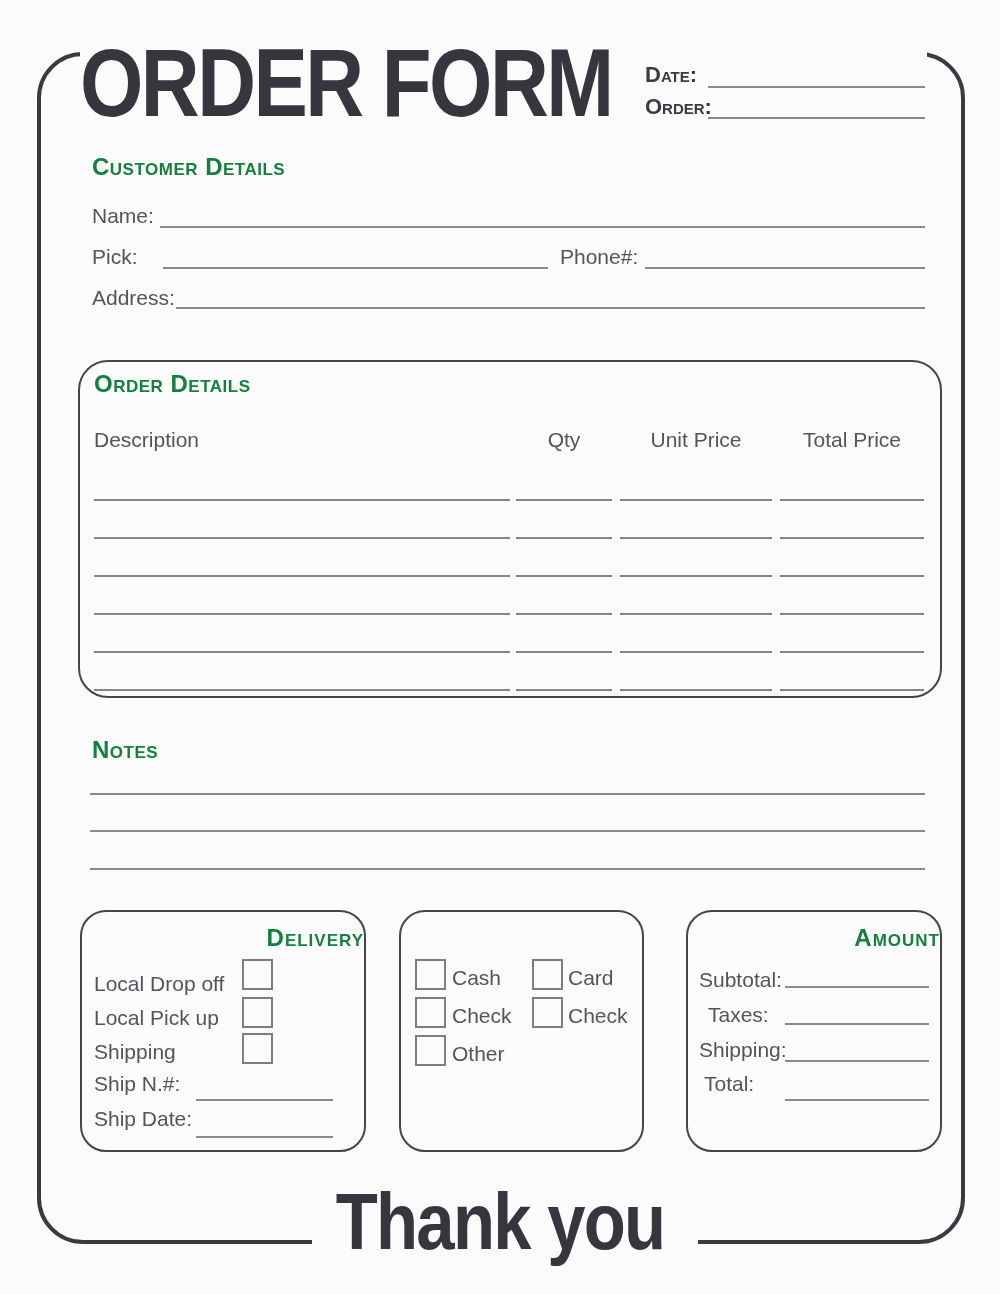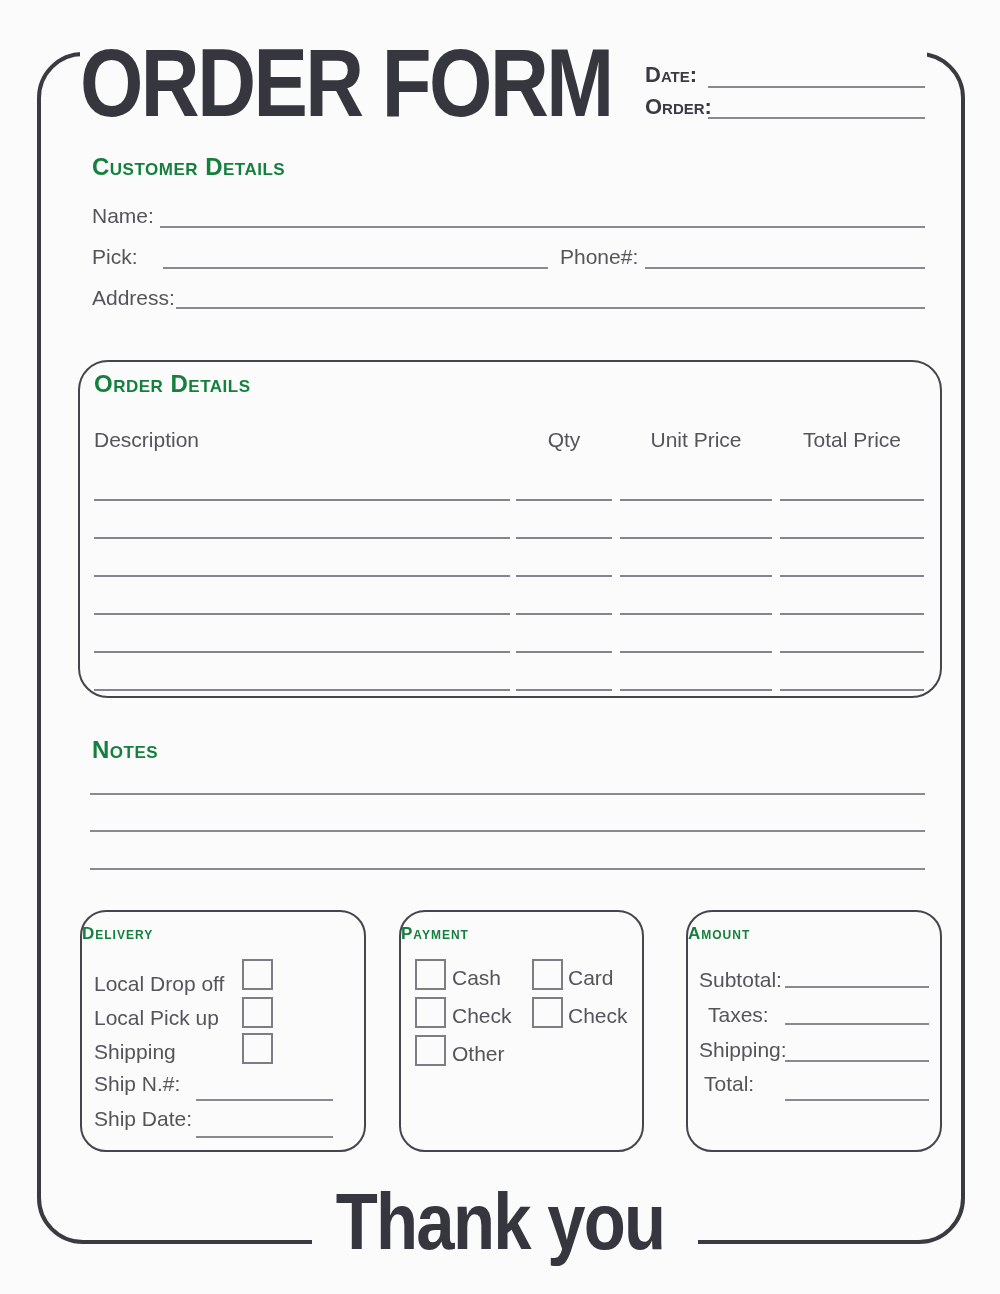--- a/index.html
+++ b/index.html
@@ -16,21 +16,21 @@
   
   .form-title{position:absolute;left:80px;top:34px;font-size:97px;font-weight:bold;
     line-height:1;letter-spacing:-3px;color:#36363e;transform:scaleX(.84);transform-origin:left top;white-space:nowrap;}
   .thankyou-wrap{position:absolute;left:0;top:1182px;width:1000px;text-align:center;}
   .thankyou{display:inline-block;font-size:80px;font-weight:bold;line-height:1;
     letter-spacing:-2px;color:#36363e;transform:scaleX(.86);transform-origin:center;white-space:nowrap;}
 
   
   .sc{font-variant:small-caps;font-weight:bold;color:#15803d;}
   .section-heading{position:absolute;font-size:24px;letter-spacing:.5px;}
-  .box-title{position:absolute;left:0;width:100%;text-align:left;font-size:17px;letter-spacing:1px;}
+  .box-title{position:absolute;left:0;width:100%;text-align:right;font-size:24px;letter-spacing:1px;}
 
   
   .lbl{position:absolute;font-size:21px;color:#54545a;white-space:nowrap;}
 
   
   .line{position:absolute;height:0;border-top:2px solid #8a8a8e;}
 
   
   .box{position:absolute;border:2px solid #45454c;border-radius:26px;background:transparent;}
   #order-box{left:78px;top:360px;width:860px;height:334px;border-radius:30px;}
@@ -134,21 +134,20 @@
     <div class="checkbox" style="left:160px;top:85px;"></div>
     <div class="lbl" style="left:12px;top:128px;">Shipping</div>
     <div class="checkbox" style="left:160px;top:121px;"></div>
     <div class="lbl" style="left:12px;top:160px;">Ship N.#:</div>
     <div class="line" style="left:114px;top:187px;width:137px;"></div>
     <div class="lbl" style="left:12px;top:195px;">Ship Date:</div>
     <div class="line" style="left:114px;top:224px;width:137px;"></div>
   </div>
 
   <div class="box" id="payment-box">
-    <div class="box-title sc" style="top:12px;">Payment</div>
     <div class="checkbox" style="left:14px;top:47px;"></div>
     <div class="lbl" style="left:51px;top:54px;">Cash</div>
     <div class="checkbox" style="left:131px;top:47px;"></div>
     <div class="lbl" style="left:167px;top:54px;">Card</div>
     <div class="checkbox" style="left:14px;top:85px;"></div>
     <div class="lbl" style="left:51px;top:92px;">Check</div>
     <div class="checkbox" style="left:131px;top:85px;"></div>
     <div class="lbl" style="left:167px;top:92px;">Check</div>
     <div class="checkbox" style="left:14px;top:123px;"></div>
     <div class="lbl" style="left:51px;top:130px;">Other</div>

